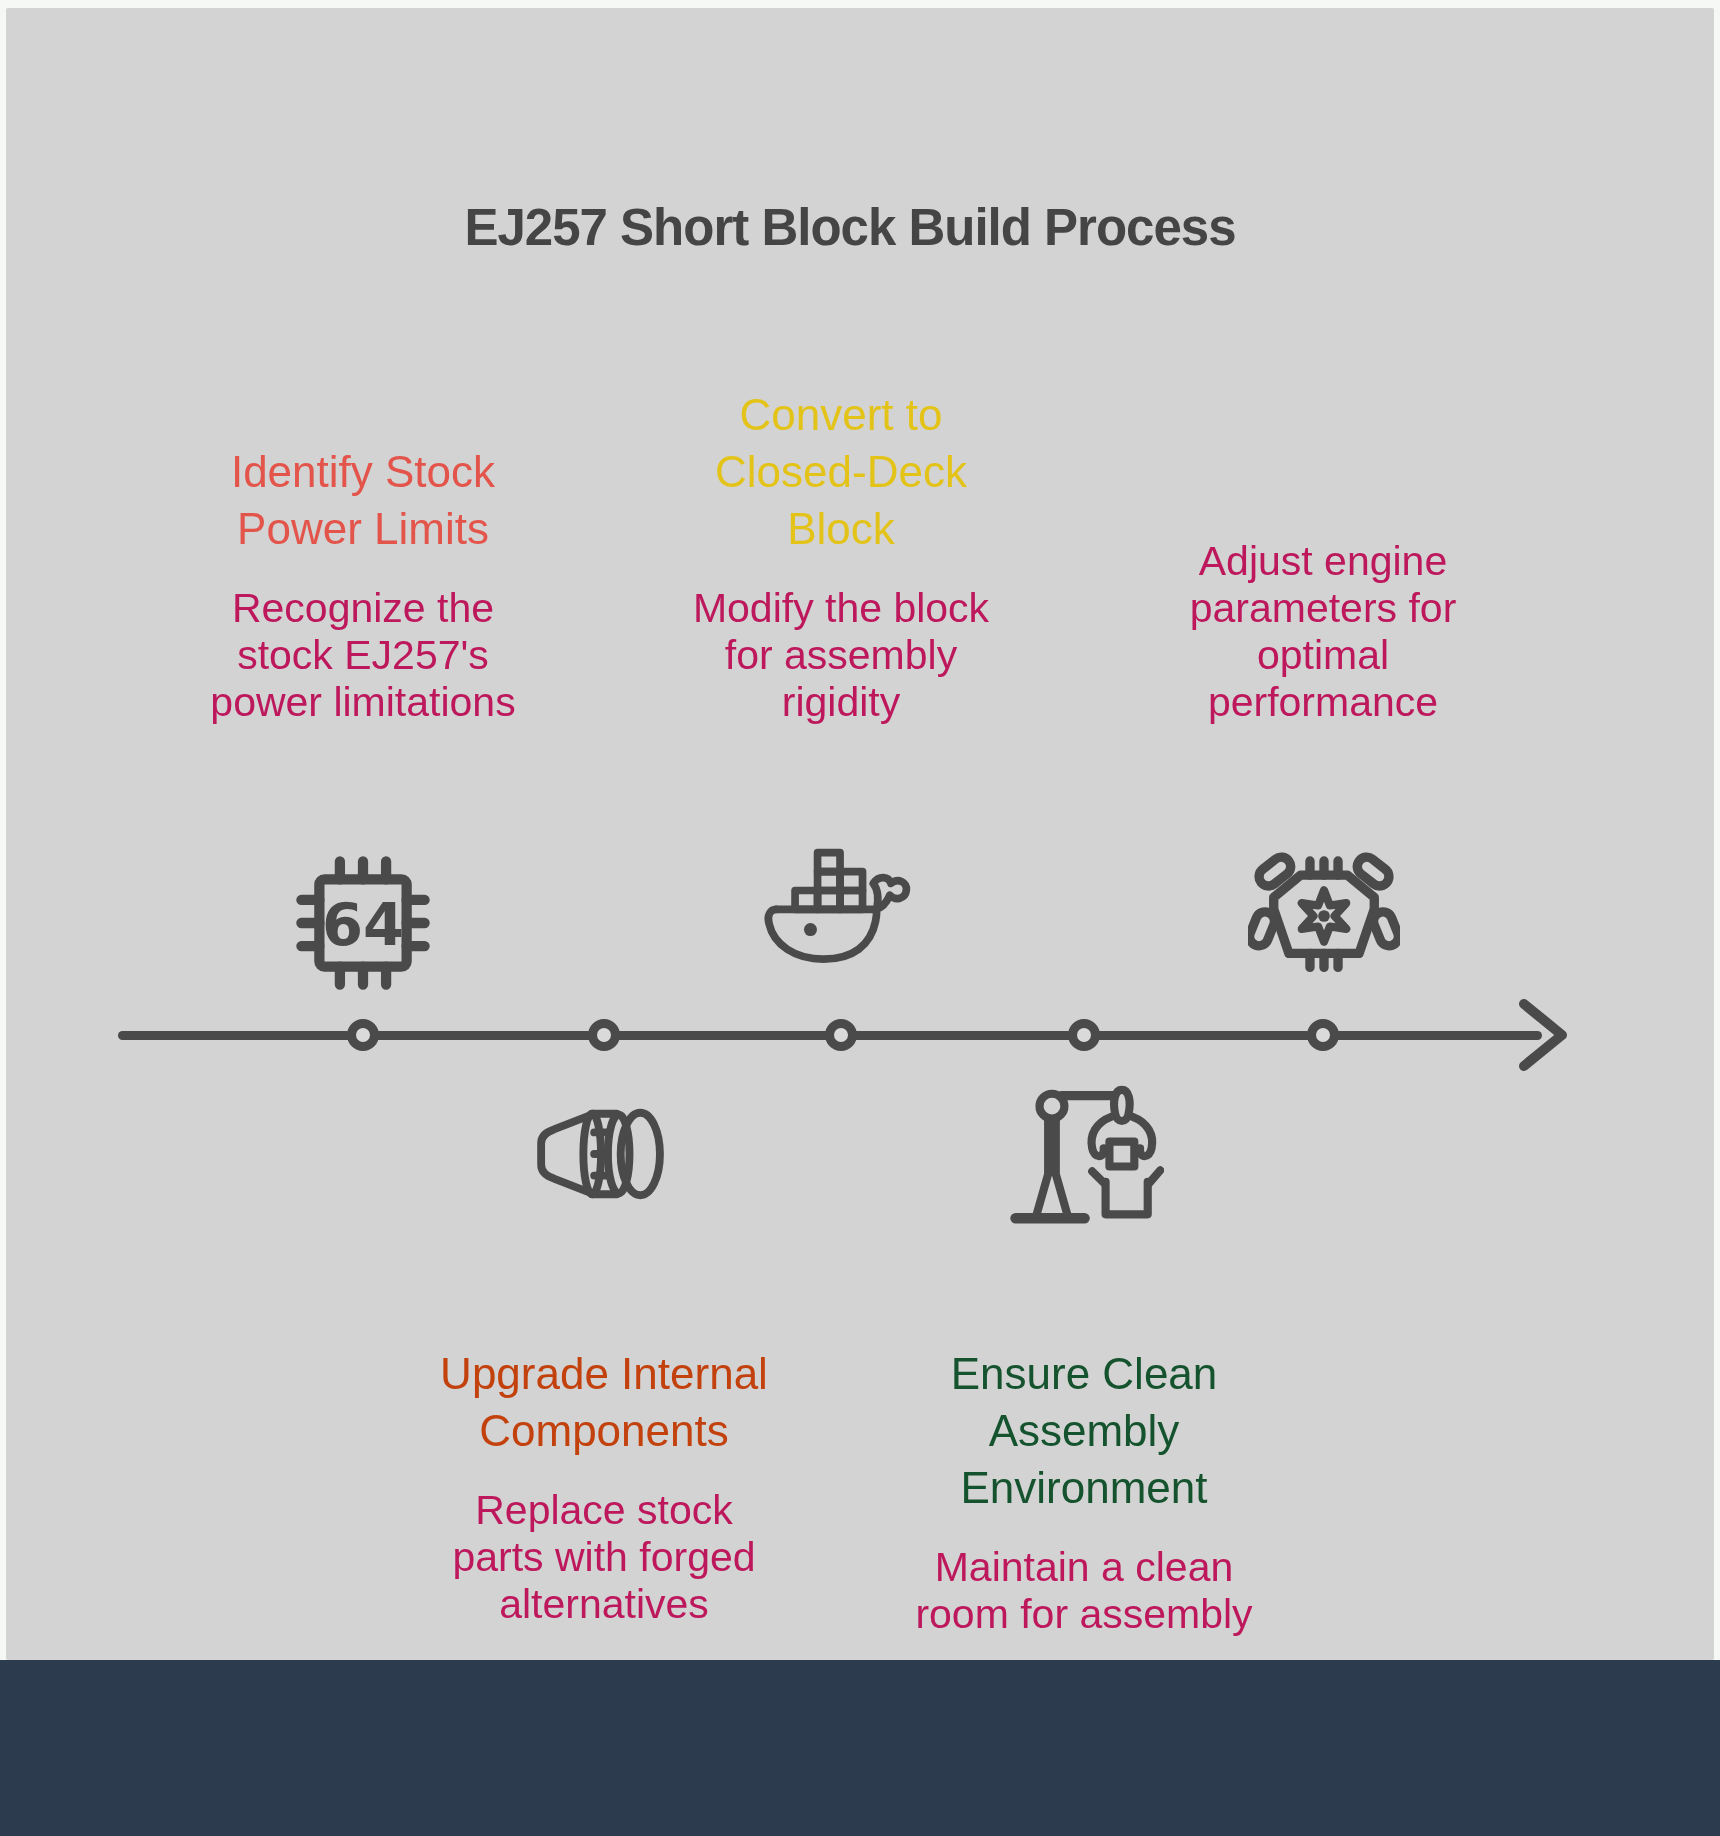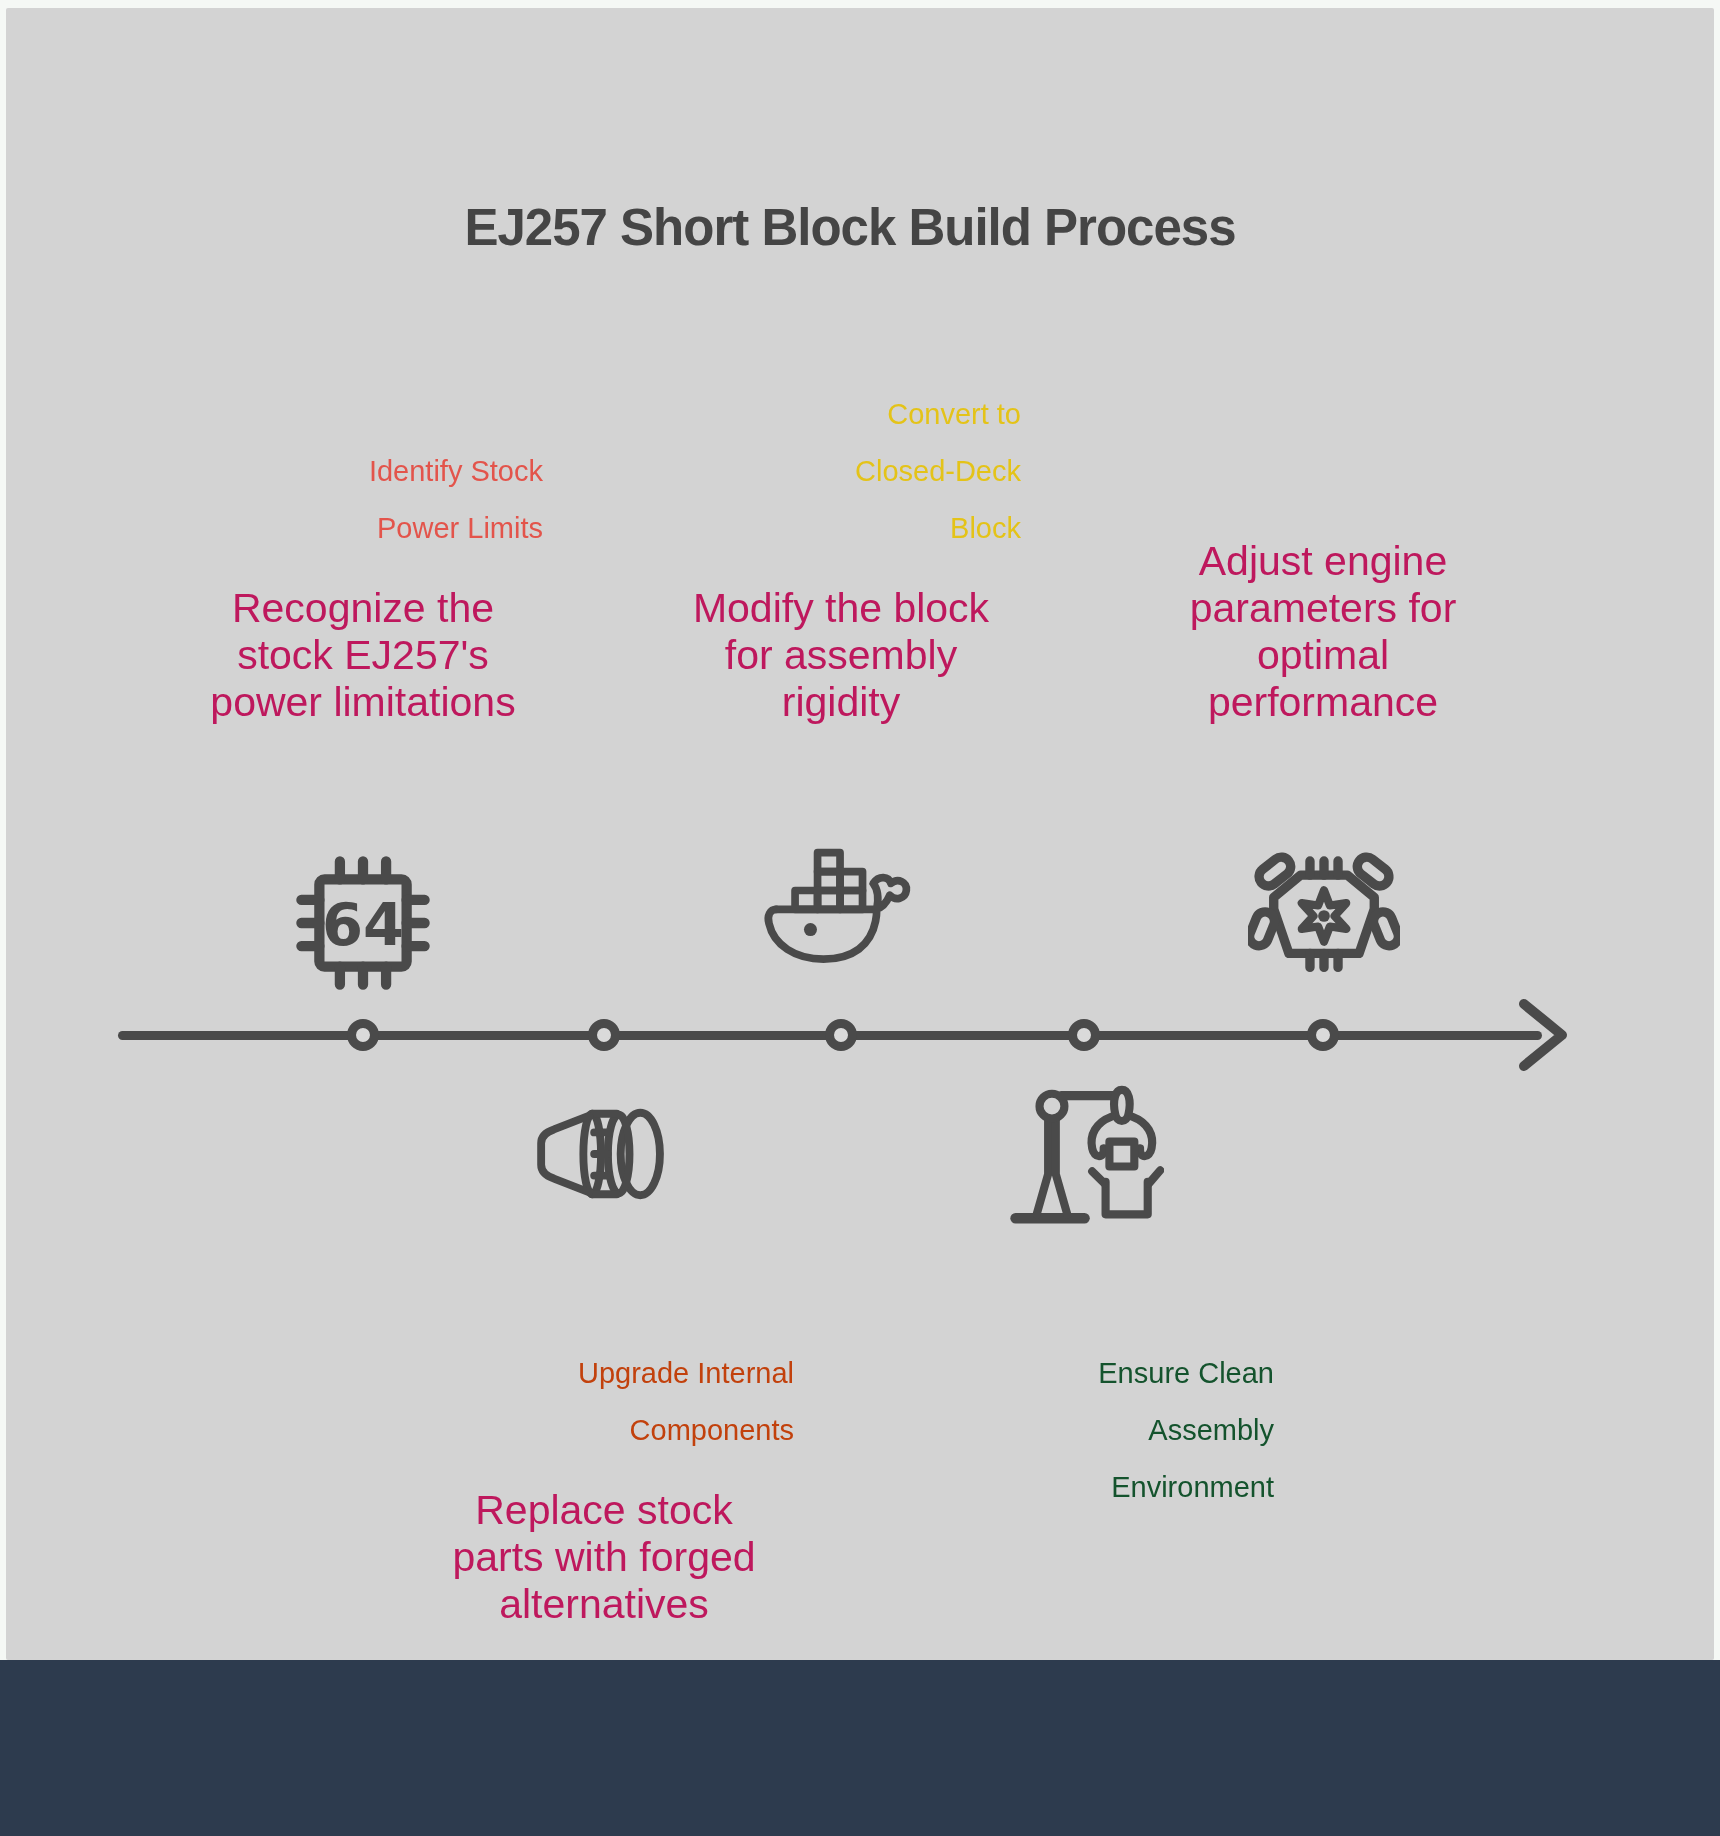--- a/index.html
+++ b/index.html
@@ -23,23 +23,22 @@
   }
   .col{position:absolute;text-align:center;}
   .col-top{bottom:1110px;}
   .col-bottom{top:1345px;}
   .col1{left:183px;width:360px;}
   .col3{left:661px;width:360px;}
   .col5{left:1143px;width:360px;}
   .col2{left:414px;width:380px;}
   .col4{left:894px;width:380px;}
   .step-title{
-    font-size:29px;line-height:57px;white-space:pre-line;
+    font-size:44px;line-height:57px;white-space:pre-line;
     margin:0 0 28px 0;
-    text-align:right;
   }
   .step-desc{
     font-size:41px;line-height:47px;color:#be185d;white-space:pre-line;
   }
   .icon{position:absolute;}
   .icon svg{display:block;width:100%;height:100%;}
   .icon-chip  {left:286px;top:846px;width:154px;height:154px;text-align:center;}
   .icon-docker{left:763px;top:842px;width:160px;height:142px;}
   .icon-engine{left:1248px;top:848px;width:152px;height:136px;}
   .icon-lens  {left:527px;top:1100px;width:152px;height:108px;}
@@ -95,20 +94,22 @@
 Components</div>
     <div class="step-desc">Replace stock
 parts with forged
 alternatives</div>
   </div>
 
   <div class="col col-bottom col4">
     <div class="step-title" style="color: #14532d;">Ensure Clean
 Assembly
 Environment</div>
+    <div class="step-desc">Maintain a clean
+room for assembly</div>
   </div>
 
   <div class="icon icon-chip">
     <svg viewBox="0 0 120 120">
       <g class="lineart" stroke-width="8">
         <rect x="26" y="26" width="68" height="68" rx="4"></rect>
         <path d="M42,12 V26 M60,12 V26 M78,12 V26"></path>
         <path d="M42,94 V108 M60,94 V108 M78,94 V108"></path>
         <path d="M12,42 H26 M12,60 H26 M12,78 H26"></path>
         <path d="M94,42 H108 M94,60 H108 M94,78 H108"></path>

